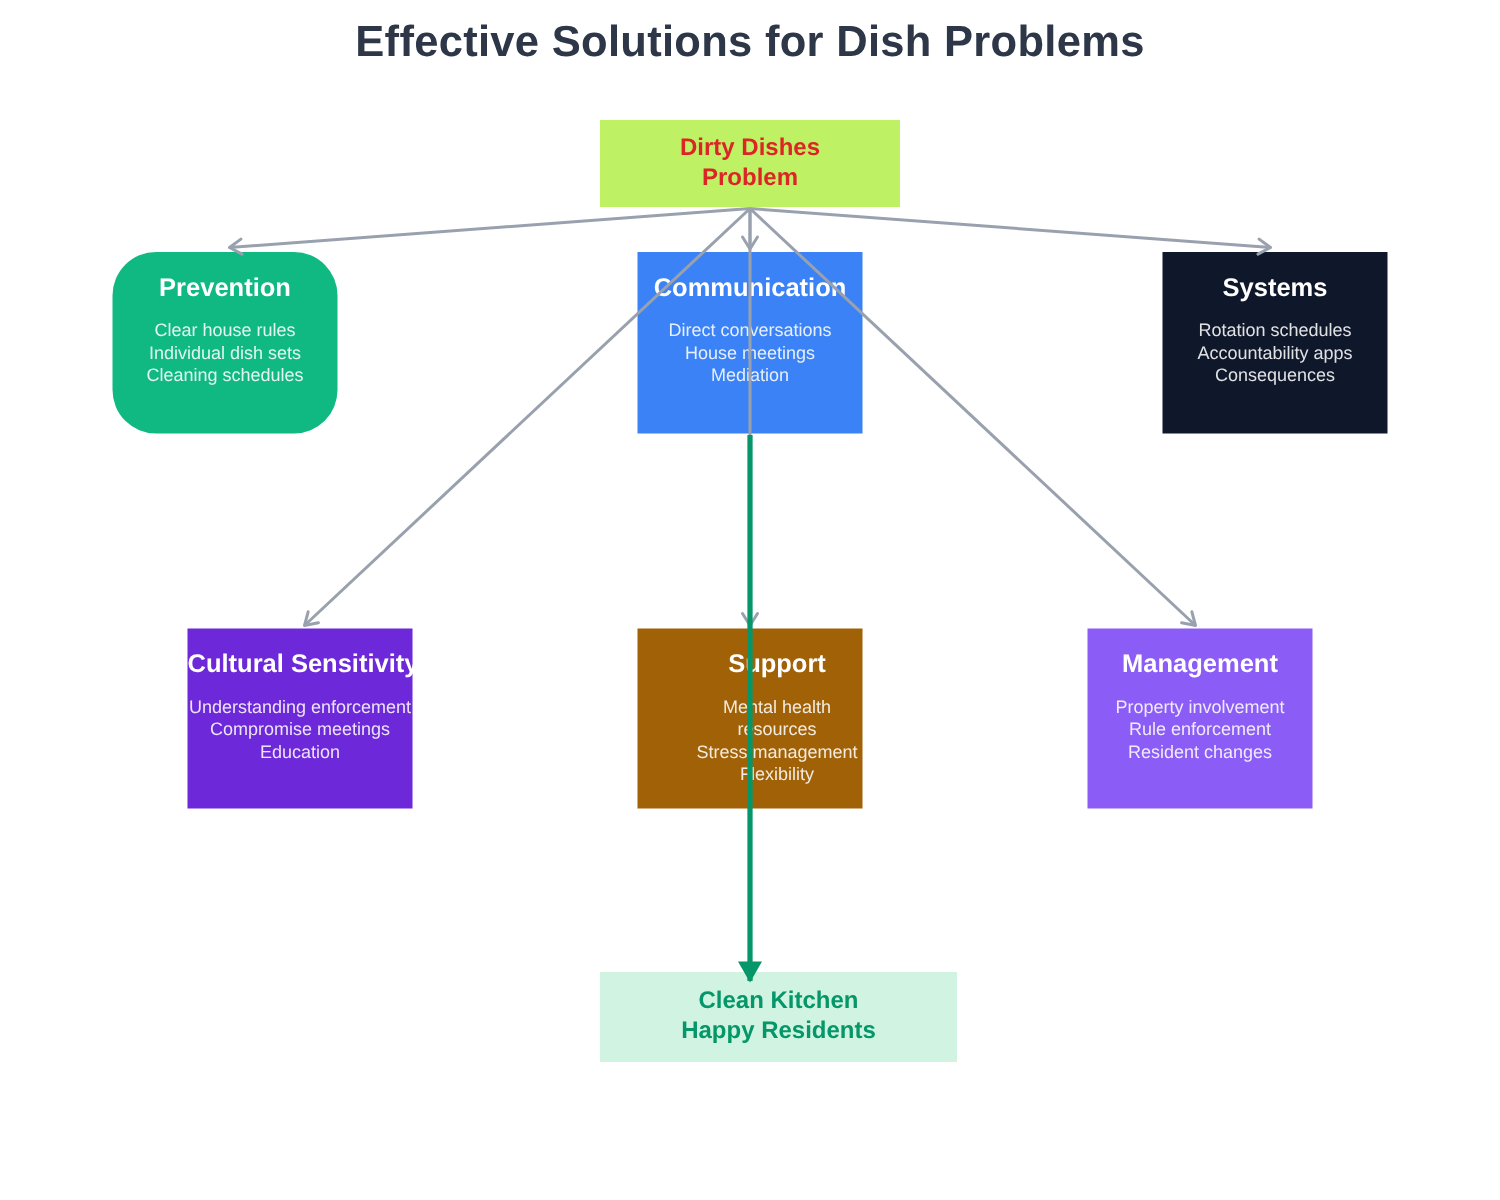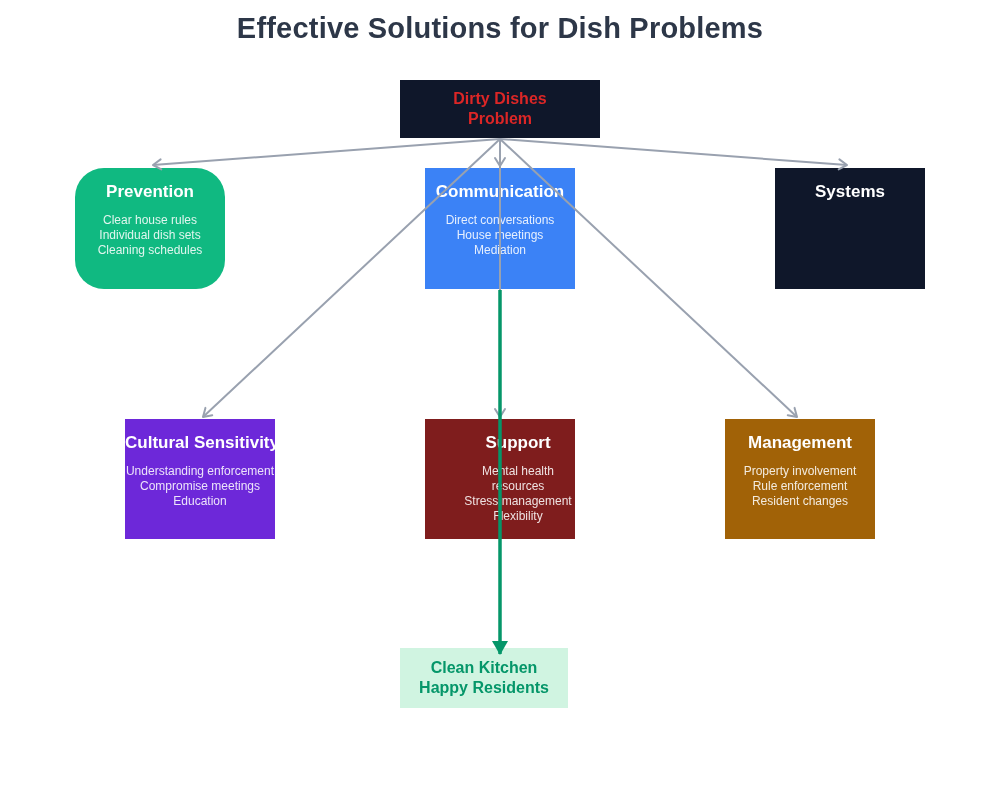--- a/index.html
+++ b/index.html
@@ -17,21 +17,21 @@
     letter-spacing:0.2px;
   }
   .node { position:absolute; text-align:center; box-sizing:border-box; z-index:1; }
 
   
   .banner {
     display:flex; flex-direction:column; align-items:center; justify-content:center;
     font-weight:bold; font-size:16px; line-height:20px;
   }
   .pos-problem    { left:400px; top:80px;  width:200px; height:58px; }
-  .pos-outcome    { left:400px; top:648px; width:168px; height:60px; }
+  .pos-outcome    { left:400px; top:648px; width:238px; height:60px; }
 
   
   .cat .node-title {
     margin-top:13px; font-size:17px; font-weight:bold; line-height:21px; white-space:nowrap;
   }
   .cat .node-items { margin-top:11px; font-size:12px; line-height:15px; color:rgba(255,255,255,0.87); }
   .pos-prevention    { left:75px;  top:168px; width:150px; height:121px; }
   .pos-communication { left:425px; top:168px; width:150px; height:121px; }
   .pos-systems       { left:775px; top:168px; width:150px; height:121px; }
   .pos-cultural      { left:125px; top:419px; width:150px; height:120px; }
@@ -43,21 +43,21 @@
     z-index:5; pointer-events:none;
   }
 </style>
 </head>
 <body>
 
 <div class="canvas">
 
   <h1 class="page-title">Effective Solutions for Dish Problems</h1>
 
-  <div class="node banner pos-problem" style="background: #0f172a; color: rgb(220, 38, 38);">
+  <div class="node banner pos-problem" style="background: #bef264; color: rgb(220, 38, 38);">
     <span>Dirty Dishes</span>
     <span>Problem</span>
   </div>
 
   <div class="node cat pos-prevention" style="background: rgb(16, 185, 129); color: rgb(255, 255, 255); border-radius: 29px;">
     <div class="node-title">Prevention</div>
     <div class="node-items">
       <div>Clear house rules</div>
       <div>Individual dish sets</div>
       <div>Cleaning schedules</div>
@@ -68,41 +68,46 @@
     <div class="node-title">Communication</div>
     <div class="node-items">
       <div>Direct conversations</div>
       <div>House meetings</div>
       <div>Mediation</div>
     </div>
   </div>
 
   <div class="node cat pos-systems" style="background: #0f172a; color: rgb(255, 255, 255);">
     <div class="node-title">Systems</div>
+    <div class="node-items">
+      <div>Rotation schedules</div>
+      <div>Accountability apps</div>
+      <div>Consequences</div>
+    </div>
   </div>
 
   <div class="node cat pos-cultural" style="background: #6d28d9; color: rgb(255, 255, 255);">
     <div class="node-title">Cultural Sensitivity</div>
     <div class="node-items">
       <div>Understanding enforcement</div>
       <div>Compromise meetings</div>
       <div>Education</div>
     </div>
   </div>
 
-  <div class="node cat pos-support" style="background: #7f1d1d; color: rgb(255, 255, 255); padding-left: 36px;">
+  <div class="node cat pos-support" style="background: #a16207; color: rgb(255, 255, 255); padding-left: 36px;">
     <div class="node-title">Support</div>
     <div class="node-items">
       <div>Mental health resources</div>
       <div>Stress management</div>
       <div>Flexibility</div>
     </div>
   </div>
 
-  <div class="node cat pos-management" style="background: #a16207; color: rgb(255, 255, 255);">
+  <div class="node cat pos-management" style="background: #8b5cf6; color: rgb(255, 255, 255);">
     <div class="node-title">Management</div>
     <div class="node-items">
       <div>Property involvement</div>
       <div>Rule enforcement</div>
       <div>Resident changes</div>
     </div>
   </div>
 
   <div class="node banner pos-outcome" style="background: rgb(208, 244, 225); color: rgb(5, 150, 105);">
     <span>Clean Kitchen</span>

